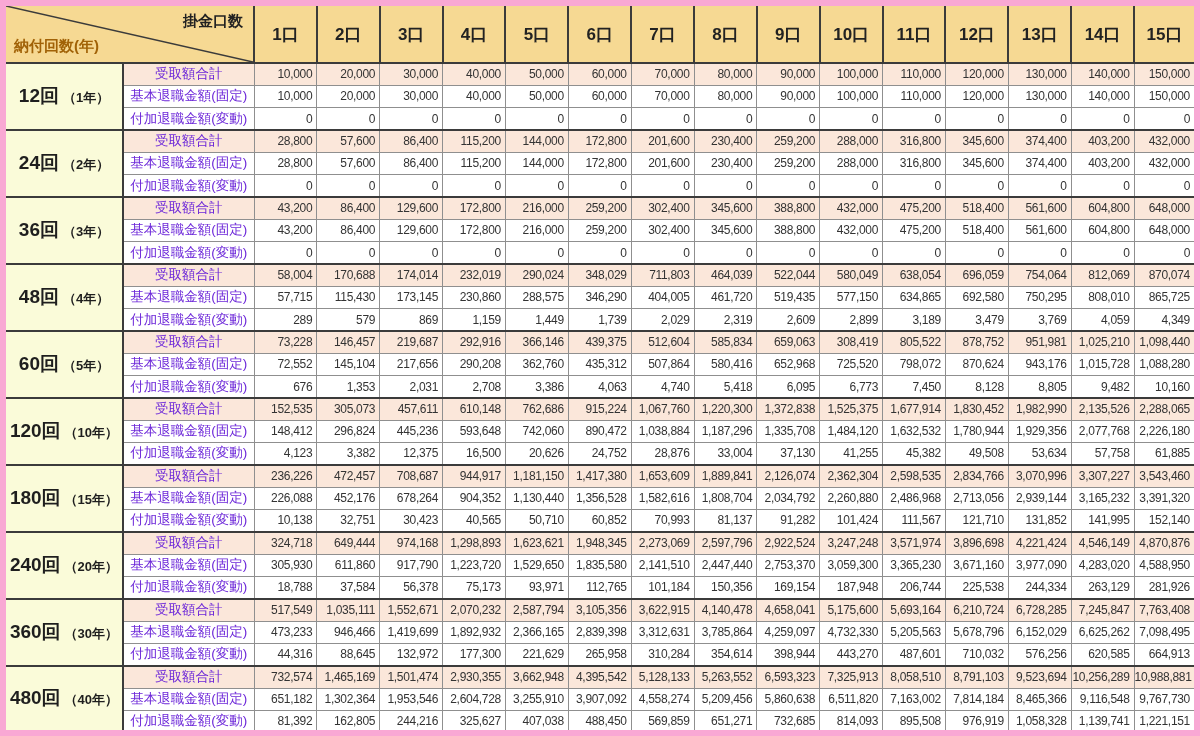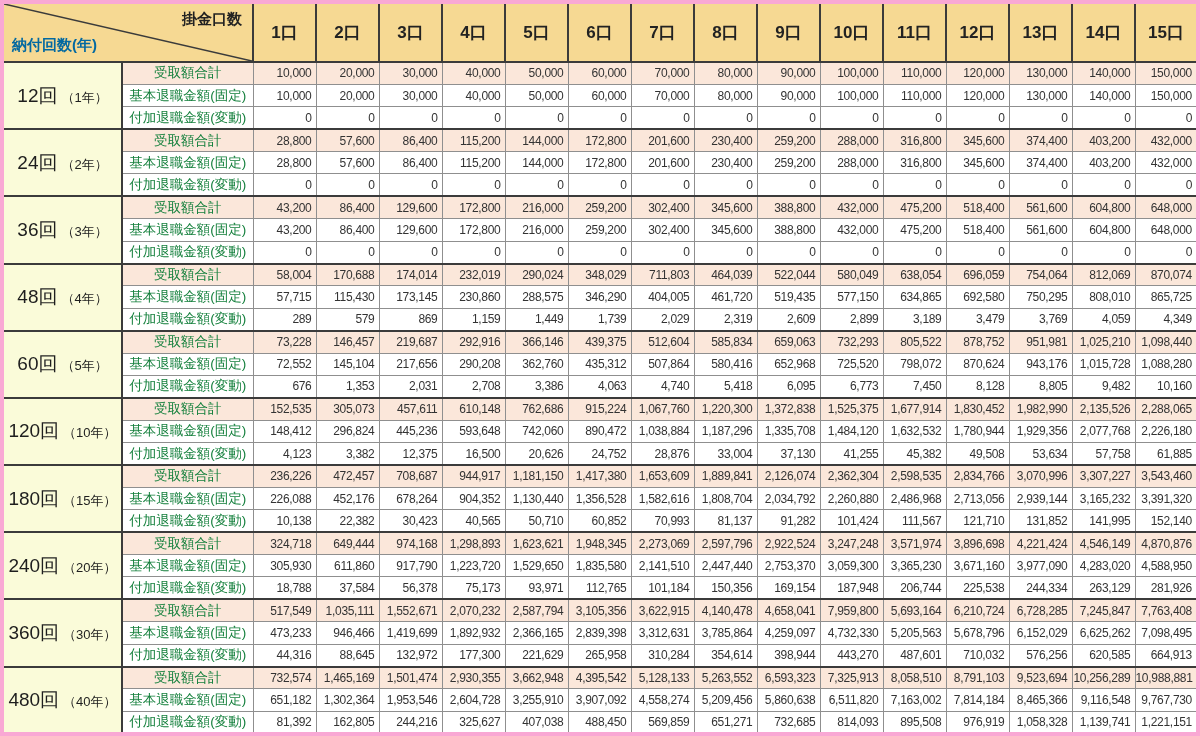--- a/index.html
+++ b/index.html
@@ -1,40 +1,40 @@
 <!DOCTYPE html>
 <html><head>
 <meta charset="utf-8">
 <style>
   html,body{margin:0;padding:0;background:#ffffff;}
   .wrap{width:1200px;height:736px;overflow:hidden;background:#ffffff;}
   table{
     width:1200px;height:736px;
     border-collapse:collapse;table-layout:fixed;
     font-family:"Liberation Sans","DejaVu Sans",sans-serif;
-    border:4px solid #f9a8d4;
+    border:6px solid #f9a8d4;
   }
   th,td{overflow:hidden;white-space:nowrap;box-sizing:border-box;}
   thead tr{height:60px;}
   thead th{
     background:#f6d993;border:2px solid #3b3b3b;
     font-size:17px;font-weight:bold;color:#222222;text-align:center;
   }
   th.corner{position:relative;padding:0;}
   th.corner svg{position:absolute;left:0;top:0;width:100%;height:100%;display:block;}
   .corner-top{position:absolute;top:6px;right:10px;font-size:15px;font-weight:bold;color:#222;}
-  .corner-bottom{position:absolute;bottom:6px;left:8px;font-size:15px;font-weight:bold;color:#0369a1;}
+  .corner-bottom{position:absolute;bottom:6px;left:8px;font-size:15px;font-weight:bold;color:#a16207;}
   td.glabel{
     background:#fafbd9;text-align:center;vertical-align:middle;
     border:1px solid #8f8f8f;border-right:2px solid #3b3b3b;
   }
-  .gnum{font-size:19px;font-weight:normal;color:#1e1e1e;}
-  .gyear{font-size:13px;font-weight:normal;color:#1e1e1e;margin-left:4px;}
+  .gnum{font-size:19px;font-weight:bold;color:#1e1e1e;}
+  .gyear{font-size:13px;font-weight:bold;color:#1e1e1e;margin-left:4px;}
   td.rlabel{
-    background:#ffffff;font-size:13.5px;text-align:center;color:#15803d;
+    background:#ffffff;font-size:13.5px;text-align:center;color:#6d28d9;
     border:1px solid #8f8f8f;padding:0 2px;
   }
   td.num{
     background:#ffffff;font-size:12px;text-align:right;color:#333333;
     border:1px solid #8f8f8f;padding:0 4px 0 0;letter-spacing:-0.3px;
   }
   td.pink{background:#fbe7da;}
   tr.group-first td{border-top:2px solid #3b3b3b;}
   tbody tr{height:22px;}
 </style>
@@ -300,21 +300,21 @@
           <td class="rlabel pink">受取額合計</td>
           <td class="num pink">73,228</td>
           <td class="num pink">146,457</td>
           <td class="num pink">219,687</td>
           <td class="num pink">292,916</td>
           <td class="num pink">366,146</td>
           <td class="num pink">439,375</td>
           <td class="num pink">512,604</td>
           <td class="num pink">585,834</td>
           <td class="num pink">659,063</td>
-          <td class="num pink">732,293</td>
+          <td class="num pink">308,419</td>
           <td class="num pink">805,522</td>
           <td class="num pink">878,752</td>
           <td class="num pink">951,981</td>
           <td class="num pink">1,025,210</td>
           <td class="num pink">1,098,440</td>
         </tr>
         <tr>
           <td class="rlabel">基本退職金額(固定)</td>
           <td class="num">72,552</td>
           <td class="num">145,104</td>
@@ -438,21 +438,21 @@
           <td class="num">2,260,880</td>
           <td class="num">2,486,968</td>
           <td class="num">2,713,056</td>
           <td class="num">2,939,144</td>
           <td class="num">3,165,232</td>
           <td class="num">3,391,320</td>
         </tr>
         <tr>
           <td class="rlabel">付加退職金額(変動)</td>
           <td class="num">10,138</td>
-          <td class="num">22,382</td>
+          <td class="num">32,751</td>
           <td class="num">30,423</td>
           <td class="num">40,565</td>
           <td class="num">50,710</td>
           <td class="num">60,852</td>
           <td class="num">70,993</td>
           <td class="num">81,137</td>
           <td class="num">91,282</td>
           <td class="num">101,424</td>
           <td class="num">111,567</td>
           <td class="num">121,710</td>
@@ -520,21 +520,21 @@
           <td class="rlabel pink">受取額合計</td>
           <td class="num pink">517,549</td>
           <td class="num pink">1,035,111</td>
           <td class="num pink">1,552,671</td>
           <td class="num pink">2,070,232</td>
           <td class="num pink">2,587,794</td>
           <td class="num pink">3,105,356</td>
           <td class="num pink">3,622,915</td>
           <td class="num pink">4,140,478</td>
           <td class="num pink">4,658,041</td>
-          <td class="num pink">7,959,800</td>
+          <td class="num pink">5,175,600</td>
           <td class="num pink">5,693,164</td>
           <td class="num pink">6,210,724</td>
           <td class="num pink">6,728,285</td>
           <td class="num pink">7,245,847</td>
           <td class="num pink">7,763,408</td>
         </tr>
         <tr>
           <td class="rlabel">基本退職金額(固定)</td>
           <td class="num">473,233</td>
           <td class="num">946,466</td>

